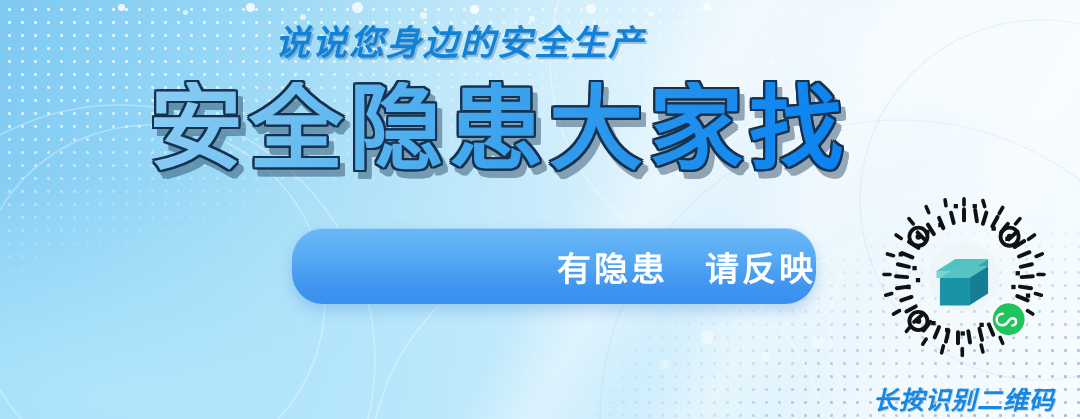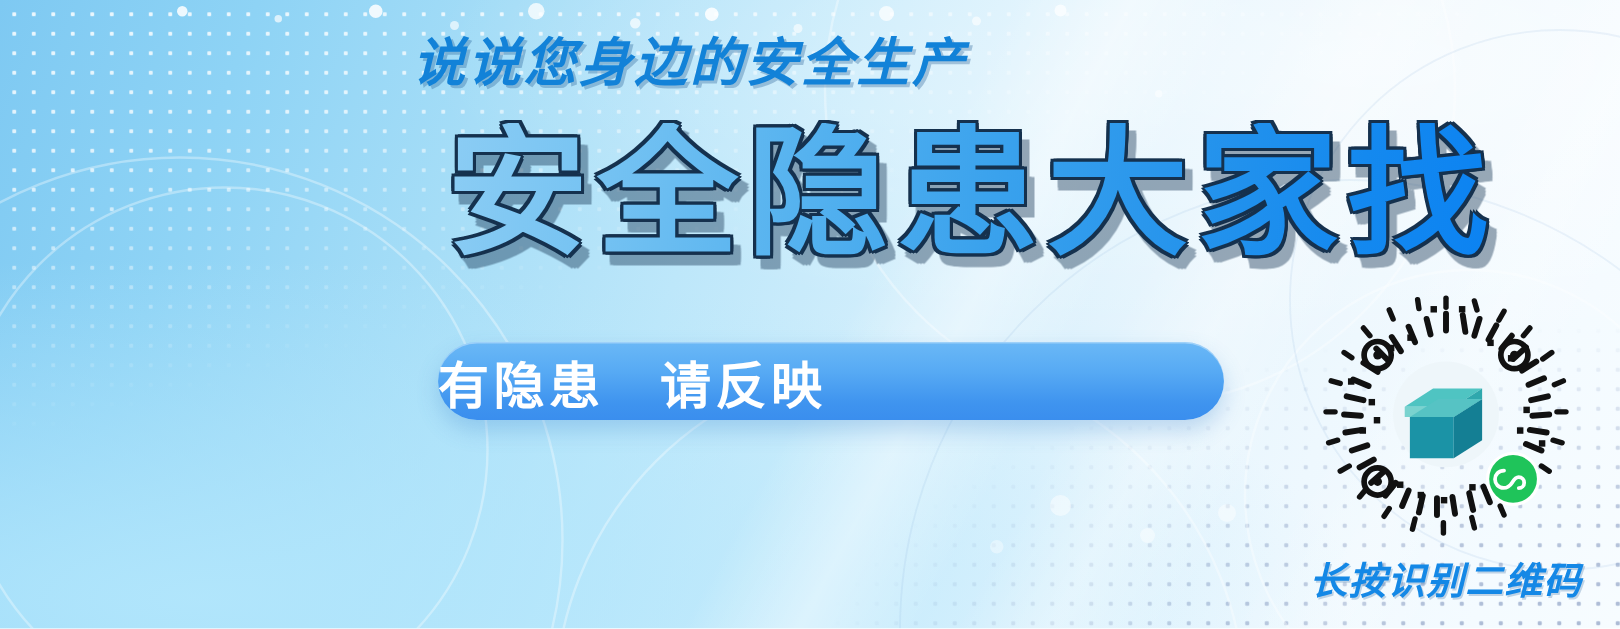--- a/index.html
+++ b/index.html
@@ -107,21 +107,21 @@
     color: #1282d8;
     text-shadow: 2px 2px 0 rgba(20,80,140,0.30);
     padding-right: 160px;
   }
 
   .headline {
     position: absolute;
     left: 0;
     right: 0;
     top: 82px;
-    text-align: right;
+    text-align: center;
     padding-right: 82px;
     line-height: 1;
   }
   .headline .hl-text {
     display: inline-block;
     position: relative;
     font-size: 94px;
     font-weight: bold;
     letter-spacing: 6px;
     
@@ -144,29 +144,29 @@
       drop-shadow(0 2px 0 #15314e)
       drop-shadow(0 -2px 0 #15314e)
       drop-shadow(5px 7px 0 rgba(22,52,84,0.42));
   }
 
   .cta {
     position: absolute;
     left: 292px;
     top: 228px;
     width: 524px;
-    height: 52px;
+    height: 76px;
     border-radius: 31px;
     background: linear-gradient(180deg, #6ab8f6 0%, #57aaf4 38%, #3f94ef 78%, #3a8eee 100%);
     box-shadow:
       0 7px 14px rgba(70,140,210,0.30),
       inset 0 1px 0 rgba(255,255,255,0.35);
     display: flex;
     align-items: center;
-    justify-content: flex-start;
+    justify-content: flex-end;
   }
   .cta-label {
     color: #ffffff;
     font-size: 34px;
     font-weight: bold;
     letter-spacing: 3px;
     white-space: pre;
   }
 
   
@@ -180,21 +180,21 @@
   }
   .qr-code {
     position: relative;
     width: 172px;
     height: 172px;
     margin: 0 auto;
   }
   .qr-code svg { width: 100%; height: 100%; display: block; }
 
   .qr-caption {
-    margin-top: 3px;
+    margin-top: 16px;
     font-size: 25px;
     font-weight: bold;
     font-style: italic;
     letter-spacing: 1px;
     color: #1488e6;
     text-shadow: 1px 1px 0 rgba(30,90,150,0.25);
   }
 </style>
 </head>
 <body>

